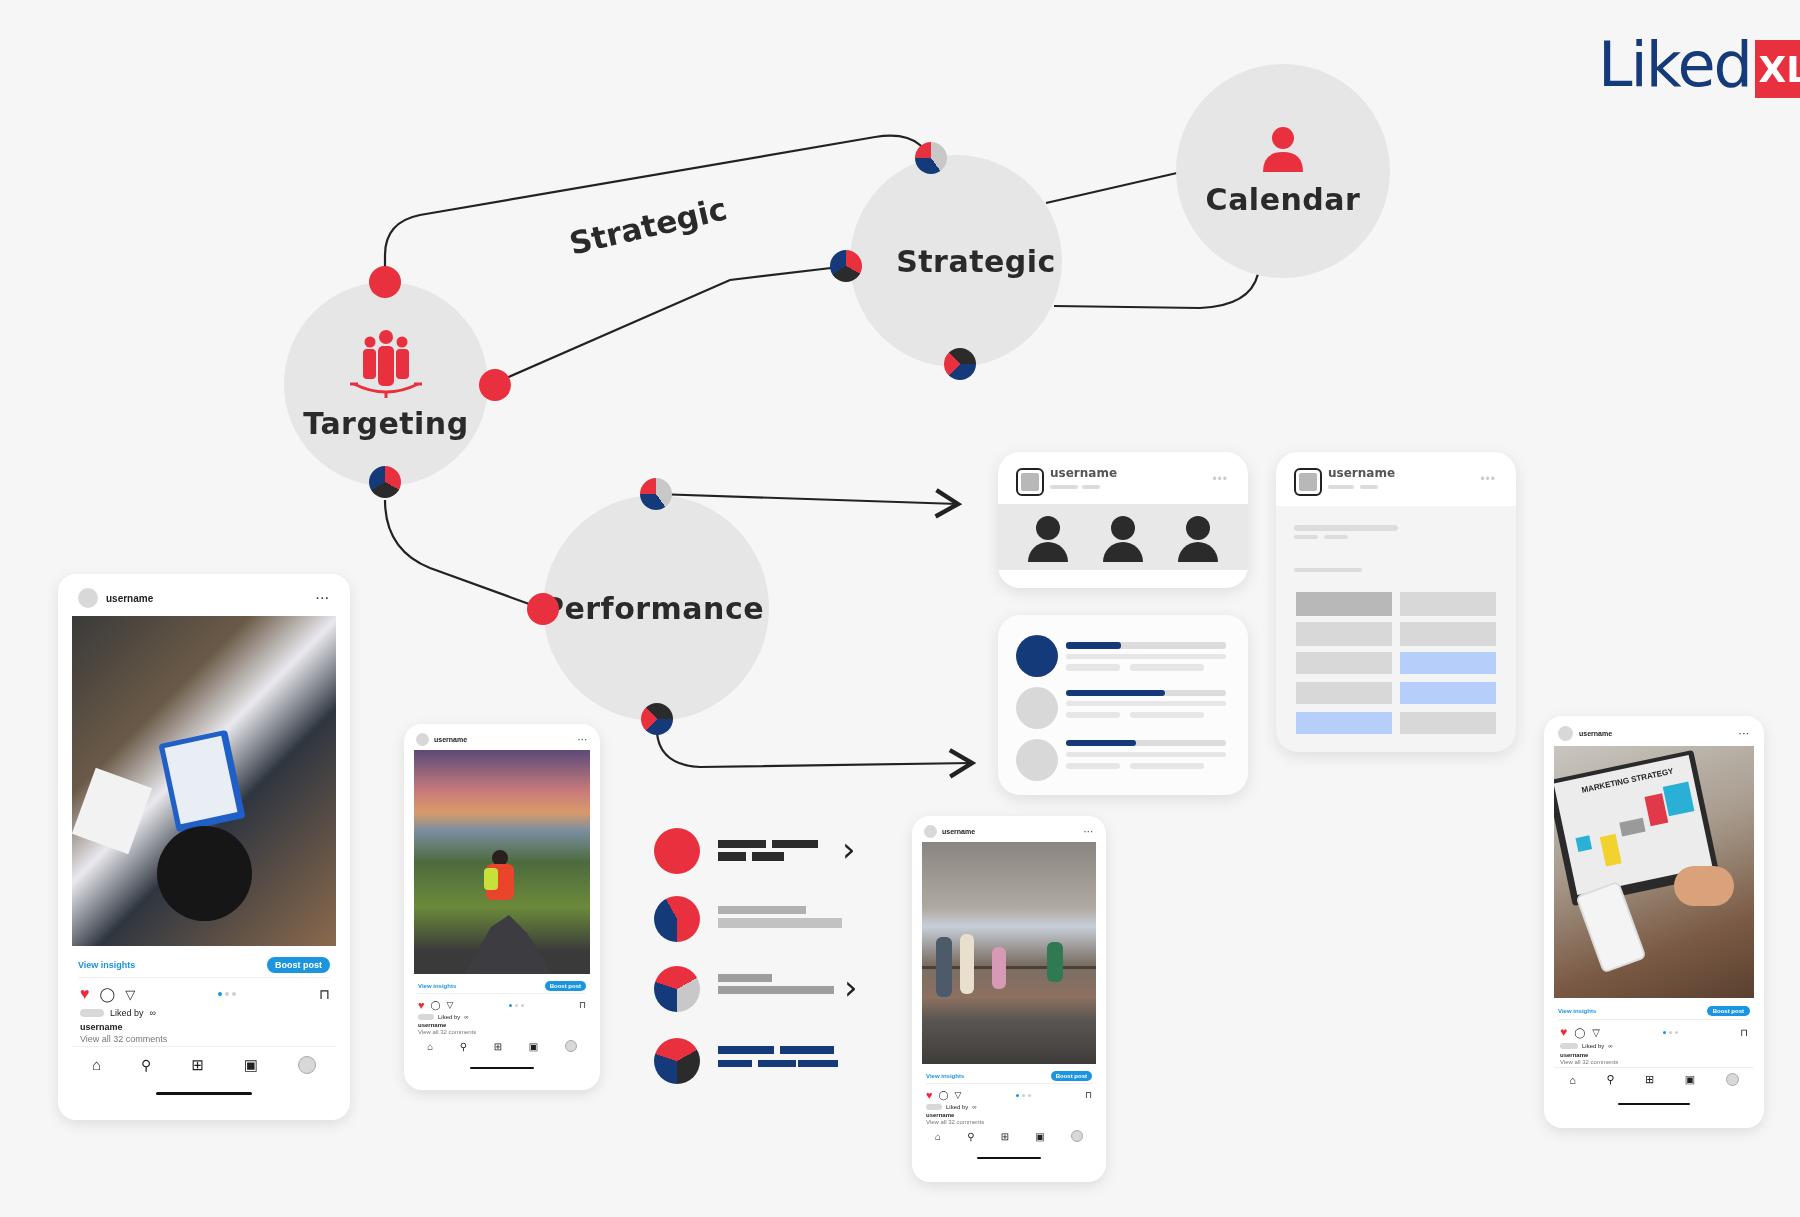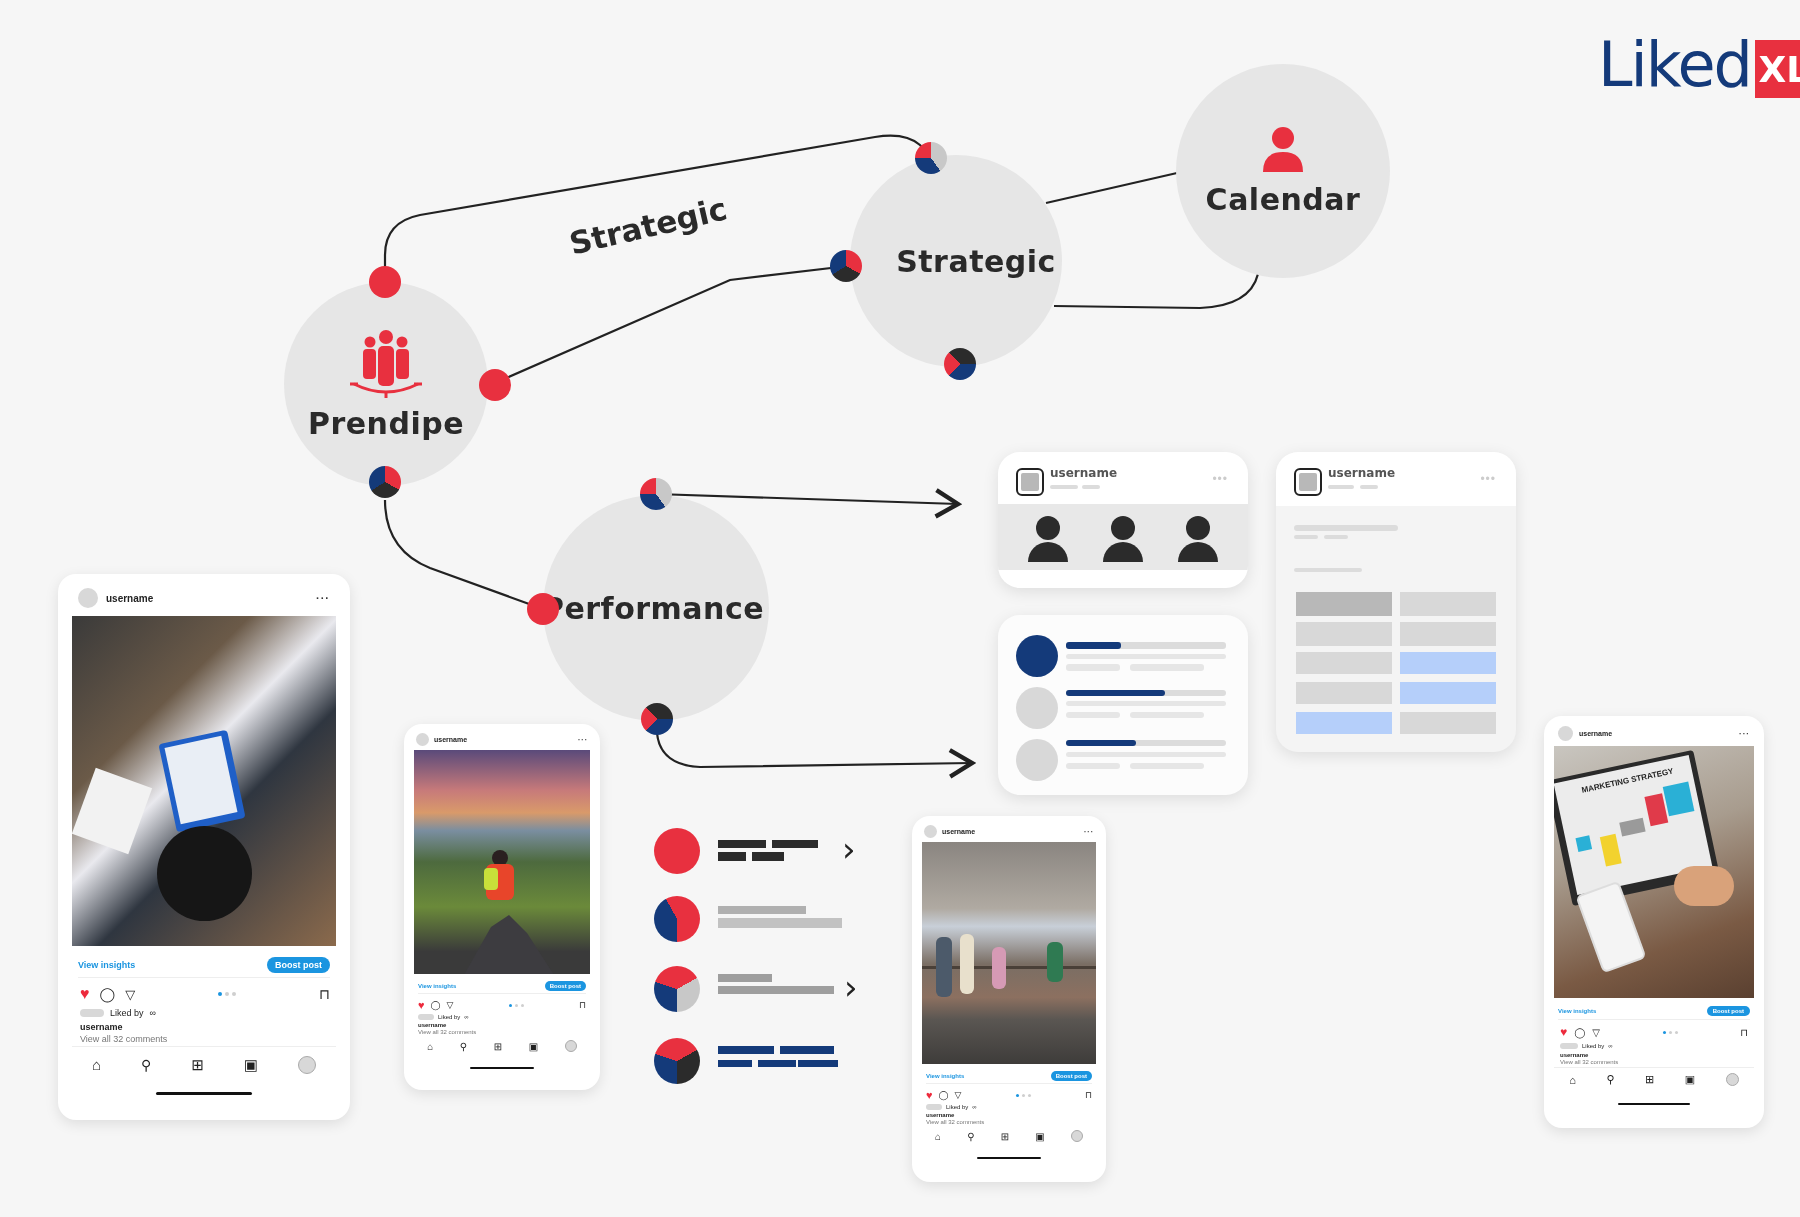--- a/index.html
+++ b/index.html
@@ -97,21 +97,21 @@
       <circle cx="54" cy="14" r="5.5"></circle>
       <rect x="30" y="18" width="16" height="40" rx="5"></rect>
       <rect x="15" y="21" width="13" height="30" rx="4"></rect>
       <rect x="48" y="21" width="13" height="30" rx="4"></rect>
     </g>
     <path d="M6,56 Q38,72 70,56" fill="none" stroke="#e8303f" stroke-width="3"></path>
     <line x1="2" y1="56" x2="10" y2="56" stroke="#e8303f" stroke-width="3"></line>
     <line x1="66" y1="56" x2="74" y2="56" stroke="#e8303f" stroke-width="3"></line>
     <line x1="38" y1="63" x2="38" y2="70" stroke="#e8303f" stroke-width="3"></line>
   </svg>
-  <span class="node-label" style="margin-top:6px;">Prendipe</span>
+  <span class="node-label" style="margin-top:6px;">Targeting</span>
 </div>
 
 <div class="strategic abs">Strategic</div>
 
 <div class="node" style="left:850px;top:155px;width:212px;height:212px;">
   <span class="node-label" style="margin-left:40px;">Strategic</span>
 </div>
 
 <div class="node" style="left:1176px;top:64px;width:214px;height:214px;">
   <svg width="44" height="46" viewBox="0 0 44 46" style="margin-bottom:10px;">

